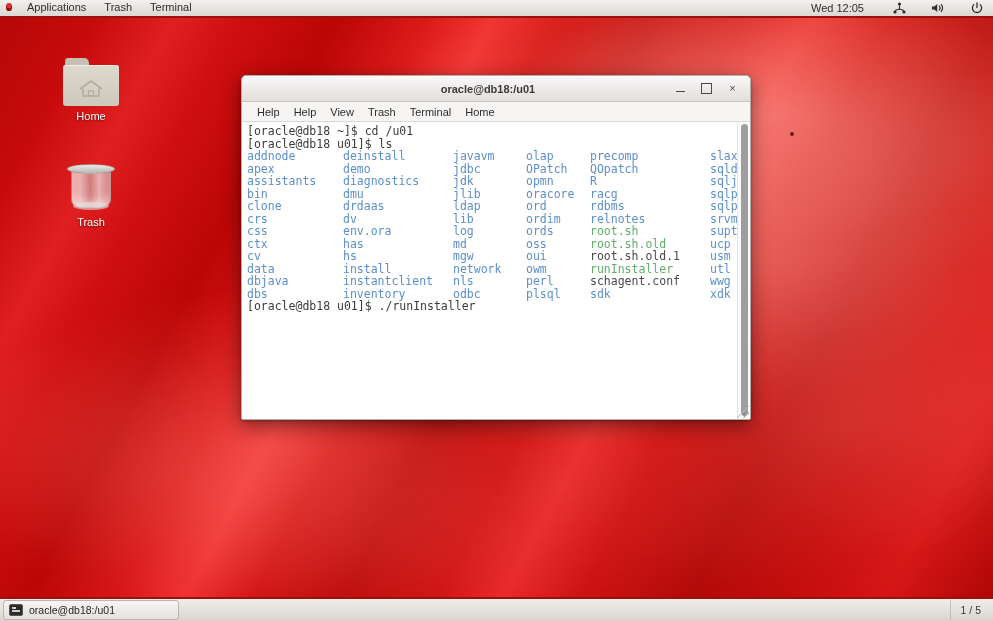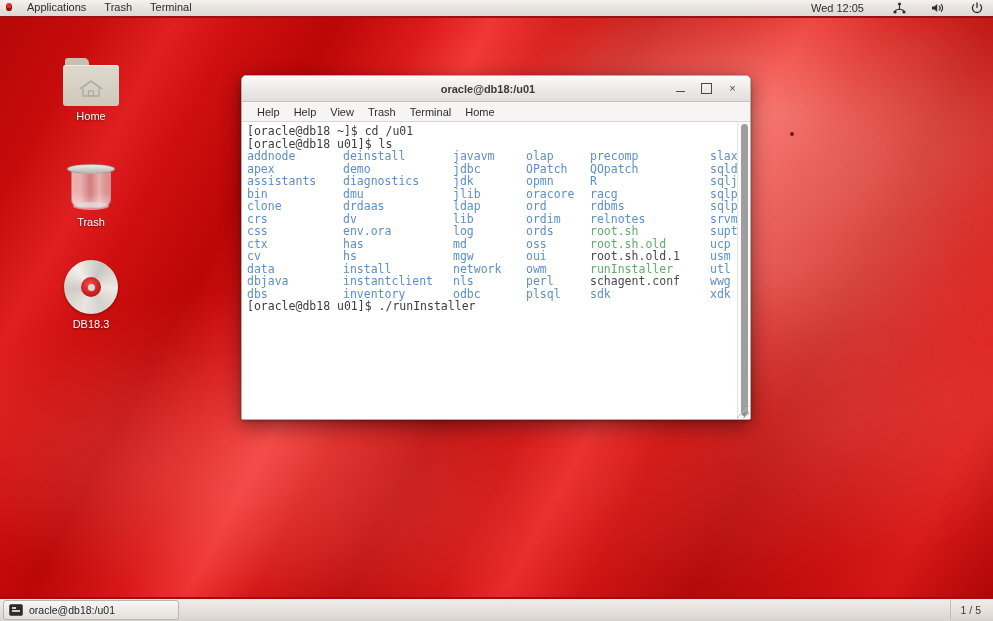--- a/index.html
+++ b/index.html
@@ -468,30 +468,20 @@
         <svg class="house" viewBox="0 0 26 20">
           <path d="M2 11 L13 3 L24 11" stroke="#b3aca0" stroke-width="1.6" fill="none"></path>
           <path d="M5 10.5 V18 H21 V10.5" stroke="#b3aca0" stroke-width="1.6" fill="none"></path>
           <rect x="10.5" y="13" width="5" height="5" stroke="#b3aca0" stroke-width="1.3" fill="none"></rect>
         </svg>
       </div>
     </div>
     <span class="lbl">Home</span>
   </div>
 
-  <div class="desk-icon" id="icon-disc">
-    <div class="ico-box">
-      <div class="disc">
-        <div class="plate"></div>
-        <div class="ring"></div>
-        <div class="hole"></div>
-      </div>
-    </div>
-    <span class="lbl">DB18.3</span>
-  </div>
 
   <div class="window">
 
     <div class="titlebar">
       <div class="title">oracle@db18:/u01</div>
       <div class="win-buttons">
         <div class="win-btn wb-min"></div>
         <div class="win-btn wb-max"></div>
         <div class="win-btn">×</div>
       </div>

